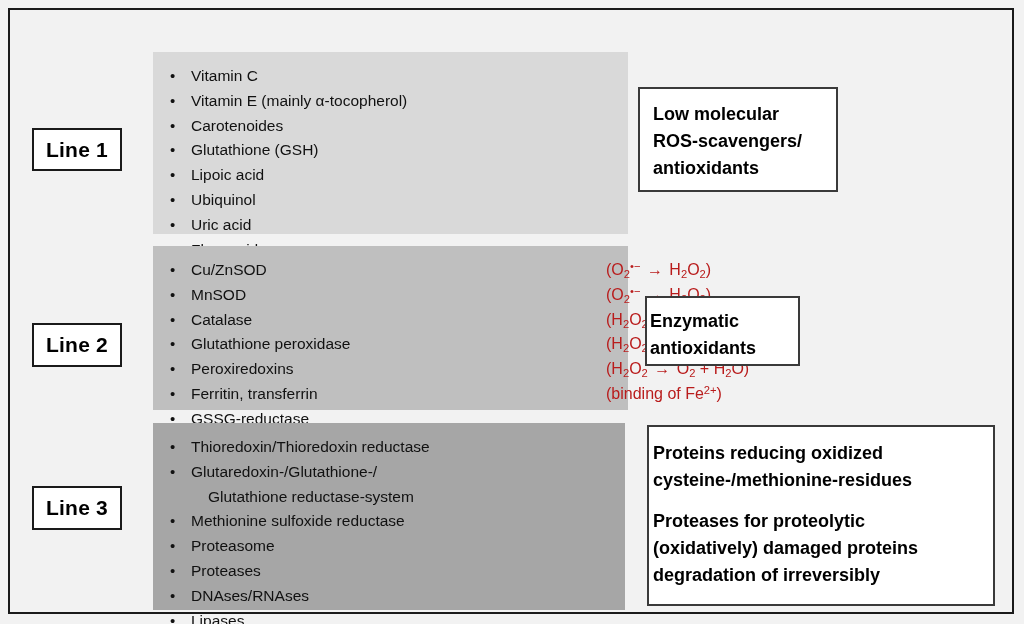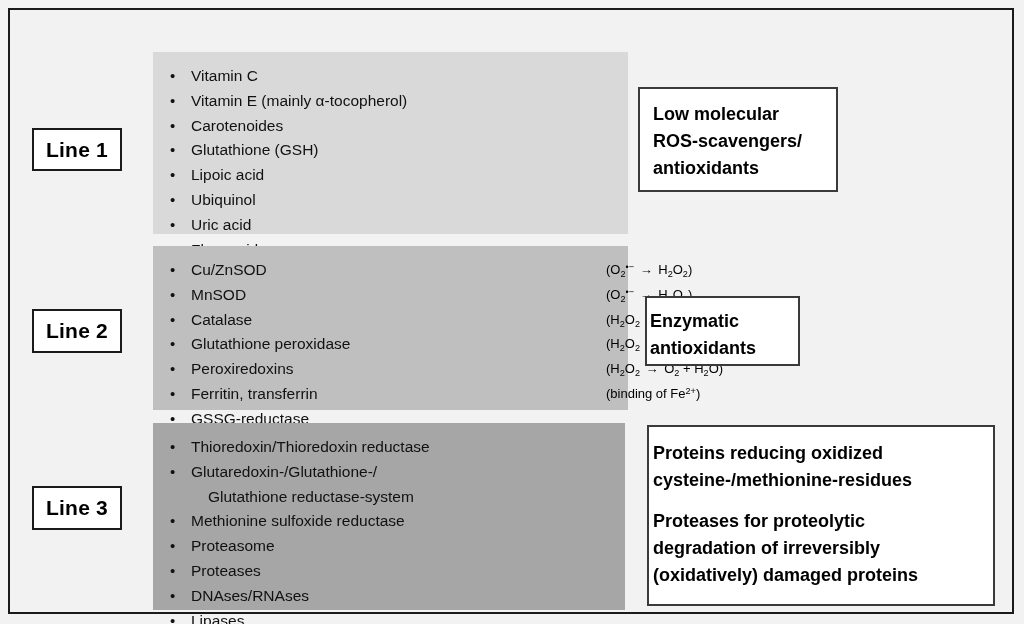--- a/index.html
+++ b/index.html
@@ -35,21 +35,21 @@
     background: #ffffff;
     display: flex;
     align-items: center;
     justify-content: center;
     font-weight: bold;
     font-size: 21px;
     color: #000000;
     letter-spacing: .2px;
   }
   #line-box-1 { left: 22px;  top: 118px; width: 90px; height: 43px; }
-  #line-box-2 { left: 22px;  top: 299px; width: 90px; height: 44px; }
+  #line-box-2 { left: 22px;  top: 313px; width: 90px; height: 44px; }
   #line-box-3 { left: 22px;  top: 476px; width: 90px; height: 44px; }
 
   
   .panel {
     position: absolute;
     box-sizing: border-box;
   }
   #panel-1 { left: 143px; top: 42px;  width: 475px; height: 182px; background: #d9d9d9; }
   #panel-2 { left: 143px; top: 236px; width: 475px; height: 164px; background: #bfbfbf; }
   #panel-3 { left: 143px; top: 413px; width: 472px; height: 187px; background: #a6a6a6; }
@@ -84,23 +84,23 @@
     padding-left: 55px;
     font-size: 15.5px;
     line-height: 24.8px;
     color: #111111;
   }
   
   .rxn {
     position: absolute;
     left: 453px;
     white-space: nowrap;
-    font-size: 13px;
-    line-height: 24.8px;
-    color: #000000;
+    font-size: 16px;
+    line-height: 24.8px;
+    color: #b91c1c;
   }
   sub, sup { font-size: 70%; line-height: 0; }
   sub { vertical-align: -0.28em; }
   sup { vertical-align: 0.42em; }
   .arrow { padding: 0 2px; }
 
   
   .caption-box {
     position: absolute;
     box-sizing: border-box;
@@ -258,19 +258,19 @@
       <div class="cap-line">antioxidants</div>
     </div>
 
     <div class="caption-box" id="caption-box-3">
       <div class="cap-para">
         <div class="cap-line">Proteins reducing oxidized</div>
         <div class="cap-line">cysteine-/methionine-residues</div>
       </div>
       <div class="cap-para">
         <div class="cap-line">Proteases for proteolytic</div>
+        <div class="cap-line">(oxidatively) damaged proteins</div>
         <div class="cap-line">degradation of irreversibly</div>
-        <div class="cap-line">(oxidatively) damaged proteins</div>
       </div>
     </div>
 
   </div>
 </div>
 
 </body></html>

